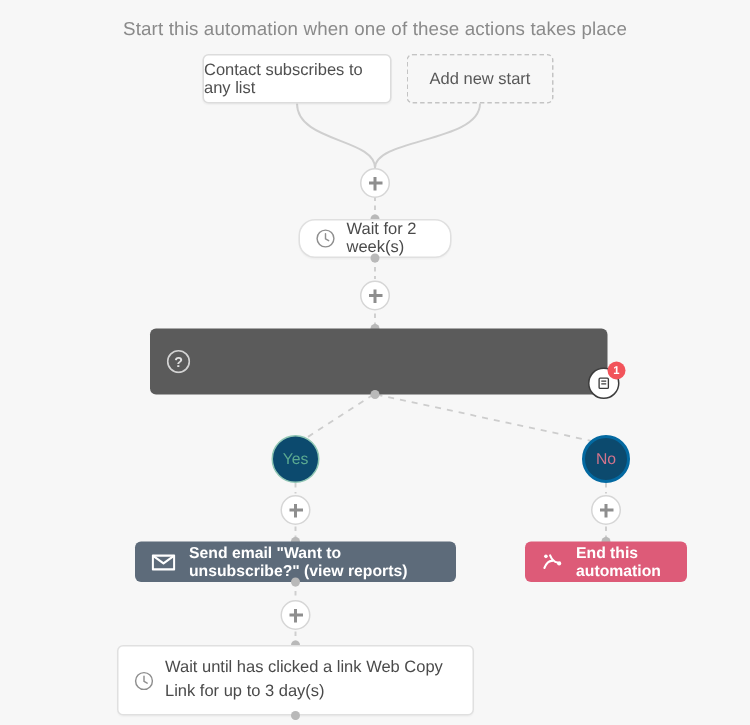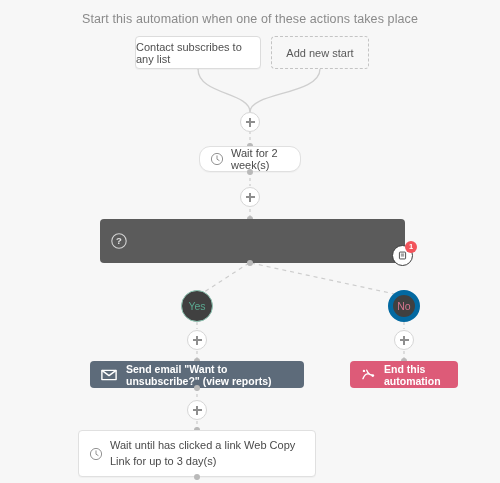--- a/index.html
+++ b/index.html
@@ -141,26 +141,26 @@
     width: 6px; height: 6px;
     border-radius: 50%;
     background: #b9b9b9;
   }
 
   
   .branch {
     position: absolute;
     width: 32px; height: 32px;
     border-radius: 50%;
-    background: #404040;
+    background: #0c4a6e;
     display: flex; align-items: center; justify-content: center;
     font-size: 10.5px;
   }
   .branch.yes { border: 1px solid #8fc6b4; color: #5aa890; }
-  .branch.no  { border: 5px solid #0369a1; color: #d4748c; }
+  .branch.no  { border: 2px solid #0369a1; color: #d4748c; }
 
   
   .note-badge {
     position: absolute;
     width: 21px; height: 21px;
     border-radius: 50%;
     background: #ffffff;
     border: 1.5px solid #3c3c3c;
     display: flex; align-items: center; justify-content: center;
   }

